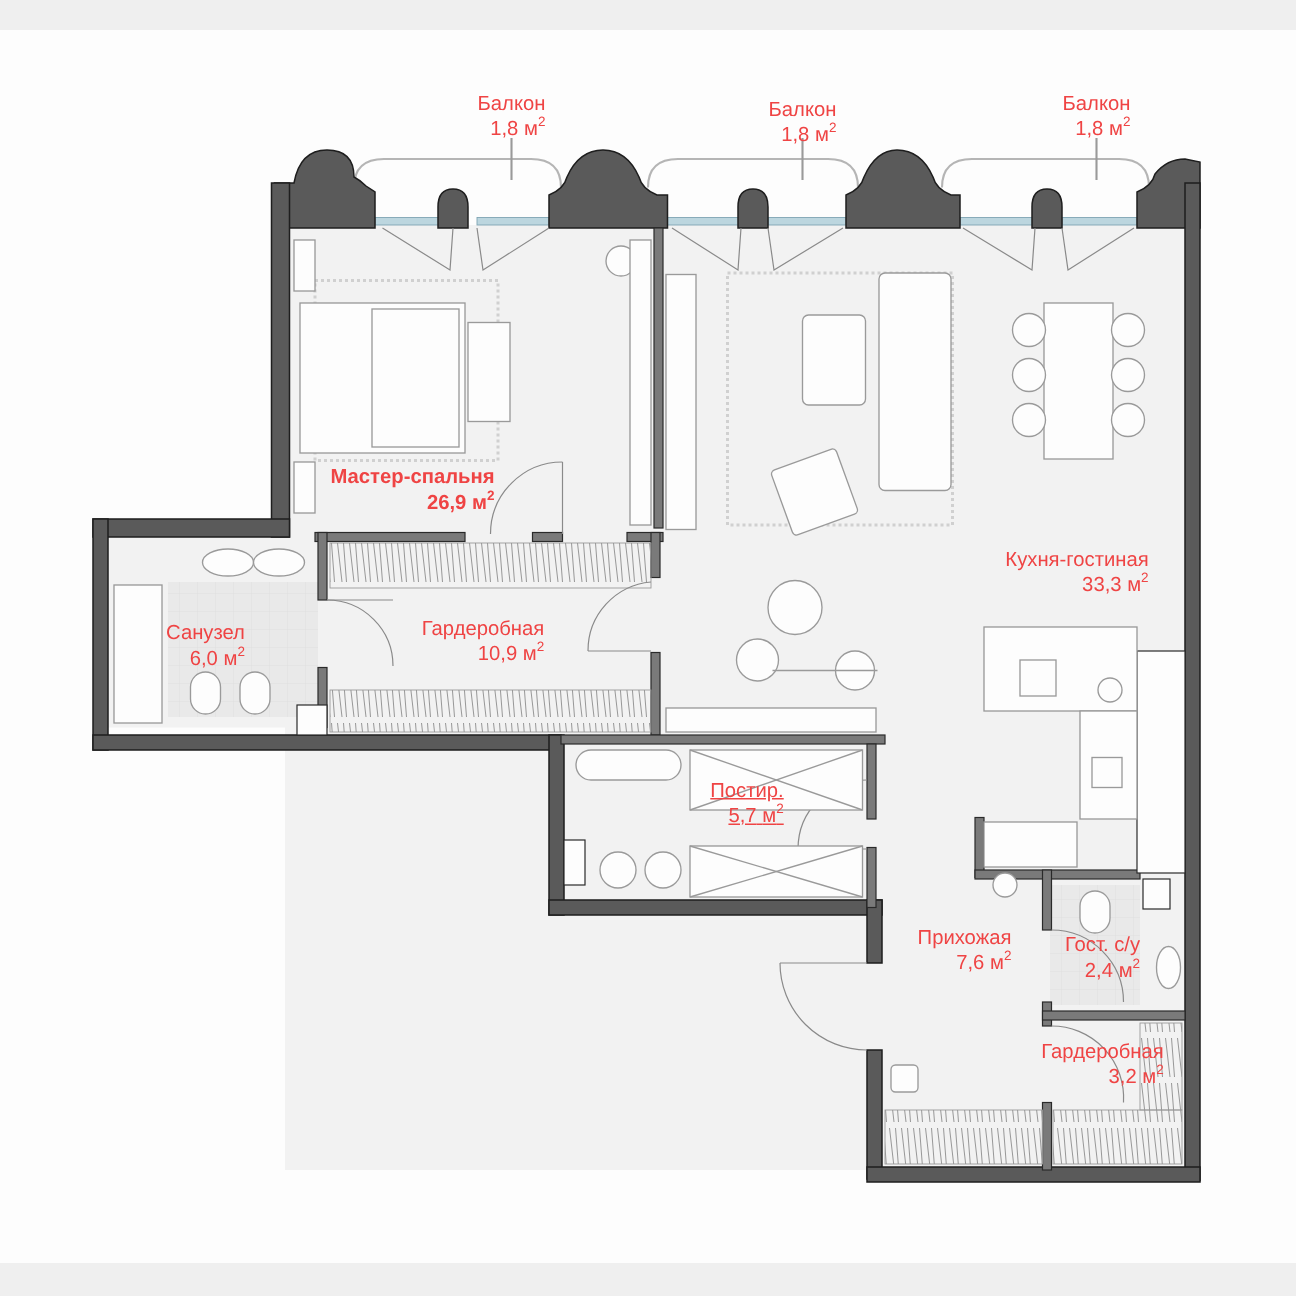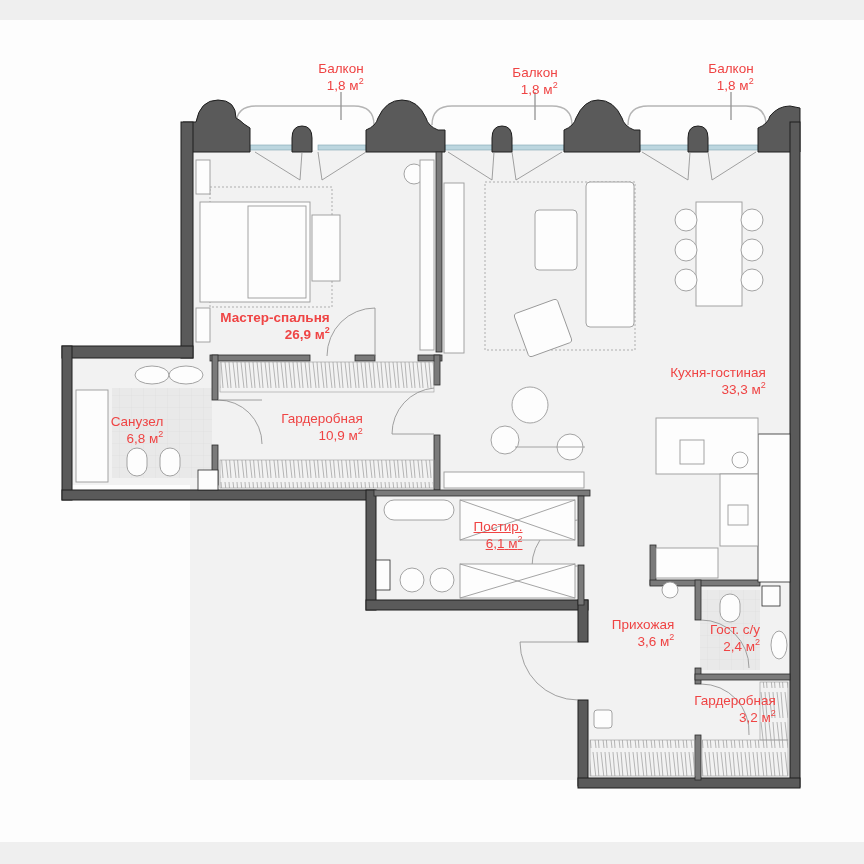--- a/index.html
+++ b/index.html
@@ -198,37 +198,37 @@
     <div>Балкон</div>
     <div><span>1,8</span> <span>м</span><sup>2</sup></div>
   </div>
 
   <div class="lbl" style="left:275px; top:289px;font-weight:bold;">
     <div>Мастер-спальня</div>
     <div><span>26,9</span> <span>м</span><sup>2</sup></div>
   </div>
   <div class="lbl" style="left:137px; top:393px;">
     <div>Санузел</div>
-    <div><span>6,8</span> <span>м</span><sup>2</sup></div>
+    <div><span>6,0</span> <span>м</span><sup>2</sup></div>
   </div>
   <div class="lbl" style="left:322px; top:390px;">
     <div>Гардеробная</div>
     <div><span>10,9</span> <span>м</span><sup>2</sup></div>
   </div>
   <div class="lbl" style="left:718px; top:312px;margin-top:32px;">
     <div>Кухня-гостиная</div>
     <div><span>33,3</span> <span>м</span><sup>2</sup></div>
   </div>
   <div class="lbl" style="left:498px; top:498px;text-decoration:underline;">
     <div>Постир.</div>
-    <div><span>6,1</span> <span>м</span><sup>2</sup></div>
+    <div><span>5,7</span> <span>м</span><sup>2</sup></div>
   </div>
   <div class="lbl" style="left:643px; top:596px;">
     <div>Прихожая</div>
-    <div><span>3,6</span> <span>м</span><sup>2</sup></div>
+    <div><span>7,6</span> <span>м</span><sup>2</sup></div>
   </div>
   <div class="lbl" style="left:735px; top:601px;">
     <div>Гост. с/у</div>
     <div><span>2,4</span> <span>м</span><sup>2</sup></div>
   </div>
   <div class="lbl" style="left:735px; top:672px;">
     <div>Гардеробная</div>
     <div><span>3,2</span> <span>м</span><sup>2</sup></div>
   </div>
 </div>

